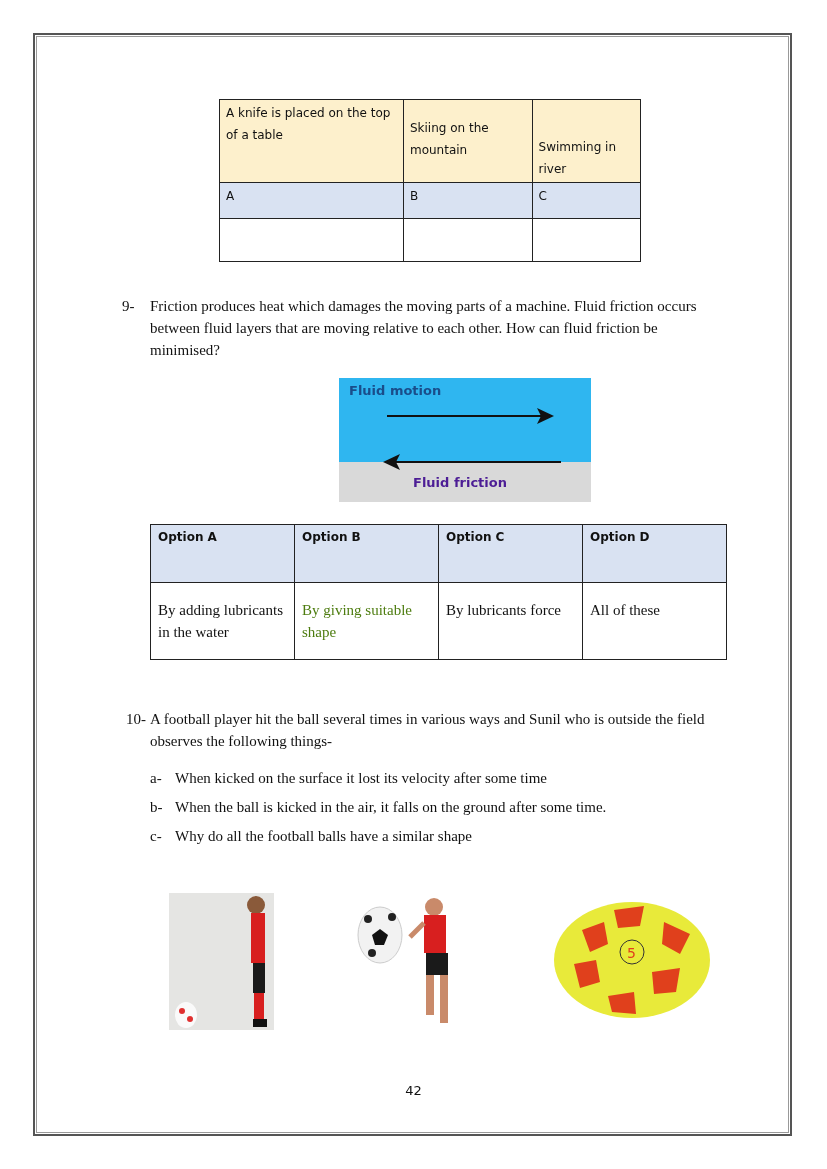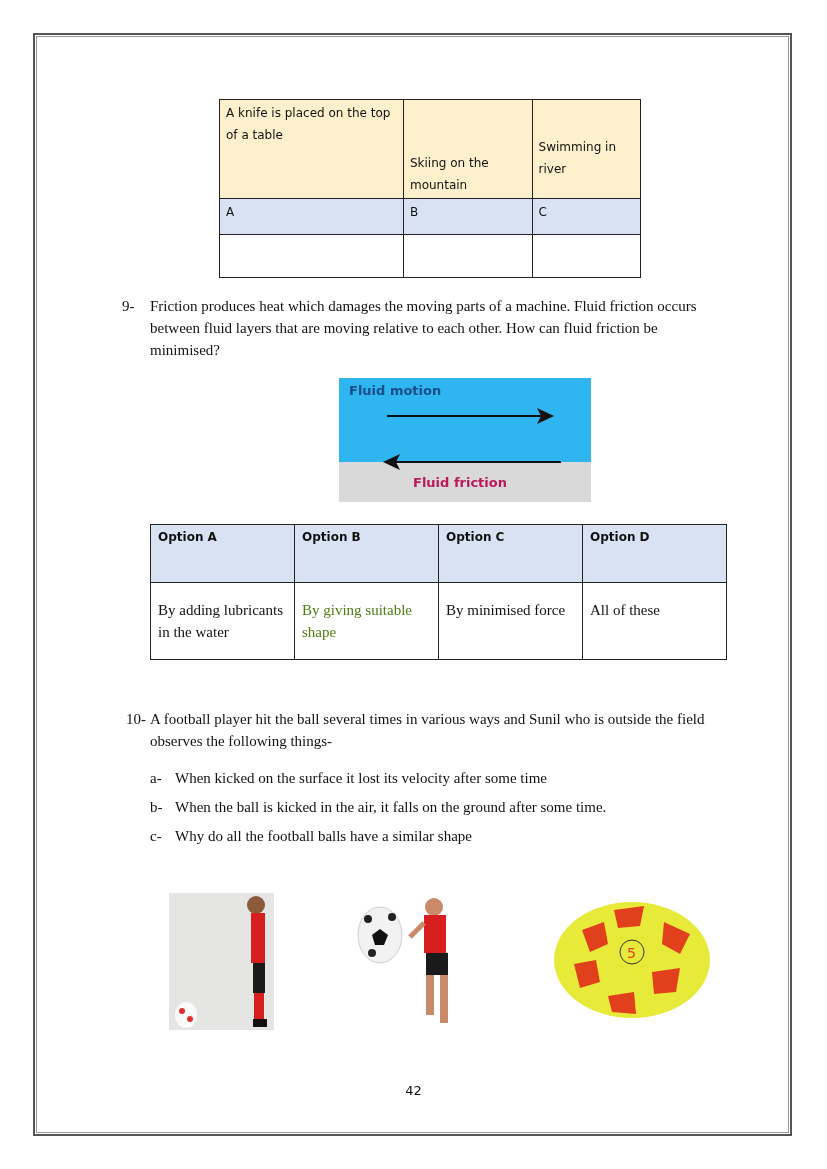--- a/index.html
+++ b/index.html
@@ -8,32 +8,32 @@
   .frame-inner { position:absolute; left:36px; top:36px; width:753px; height:1097px; border:1px solid #999; box-sizing:border-box; }
 
   table { border-collapse:collapse; position:absolute; }
   td { border:1px solid #222; vertical-align:top; box-sizing:border-box; }
 
   .t1 { left:219px; top:99px; width:422px; font-family:"DejaVu Sans", sans-serif; font-size:12px; line-height:22px; }
   .t1 td { padding:2px 6px; }
   .t1 .hdr td { background:#fdf0cc; height:77px; }
   .t1 .lbl td { background:#d9e2f2; height:36px; }
   .t1 .blank td { height:43px; background:#fff; }
-  .t1 .mid { padding-top:52px; }
+  .t1 .mid { padding-top:17px; }
   .t1 .mid2 { padding-top:36px; }
 
   .q { position:absolute; font-size:15px; line-height:22px; }
   .q .num { position:absolute; left:0; top:0; }
   .q .body { position:absolute; left:28px; top:0; }
 
   .fluid { position:absolute; left:339px; top:378px; width:252px; height:124px; overflow:hidden; }
   .fluid .top { position:absolute; left:0; top:0; width:100%; height:84px; background:#2fb6f0; }
   .fluid .bot { position:absolute; left:0; top:84px; width:100%; height:40px; background:#d9d9d9; }
   .fluid .lbl1 { position:absolute; left:10px; top:5px; color:#1a4d8a; font-family:"DejaVu Sans", sans-serif; font-size:13px; font-weight:bold; }
-  .fluid .lbl2 { position:absolute; left:74px; top:97px; color:#be185d; font-family:"DejaVu Sans", sans-serif; font-size:13px; font-weight:bold; }
+  .fluid .lbl2 { position:absolute; left:74px; top:97px; color:#4c1d95; font-family:"DejaVu Sans", sans-serif; font-size:13px; font-weight:bold; }
   .fluid svg { position:absolute; left:0; top:0; }
 
   .t2 { left:150px; top:524px; width:577px; }
   .t2 td { width:25%; padding:2px 7px; }
   .t2 .hdr td { background:#d9e2f2; height:58px; font-family:"DejaVu Sans", sans-serif; font-size:12px; font-weight:bold; line-height:20px; }
   .t2 .ans td { height:77px; font-size:15px; line-height:22px; padding-top:16px; }
   .t2 .grey { color:#4d7c0f; }
 
   .list { position:absolute; left:150px; font-size:15px; }
   .list .li { position:absolute; left:0; white-space:nowrap; }
@@ -99,21 +99,21 @@
   <tbody>
       <tr class="hdr">
     <td>Option A</td>
     <td>Option B</td>
     <td>Option C</td>
     <td>Option D</td>
   </tr>
   <tr class="ans">
     <td>By adding lubricants in the water</td>
     <td class="grey">By giving suitable shape</td>
-    <td>By minimised force</td>
+    <td>By lubricants force</td>
     <td>All of these</td>
   </tr>
 </tbody>
   </table>
 
 <div class="q" style="left:122px; top:708px; width:600px; height:44px;">
   <span class="num" style="left:4px;">10-</span>
   <span class="body" style="width:570px;">A football player hit the ball several times in various ways and Sunil who is outside the field observes the following things-</span>
 </div>
 

